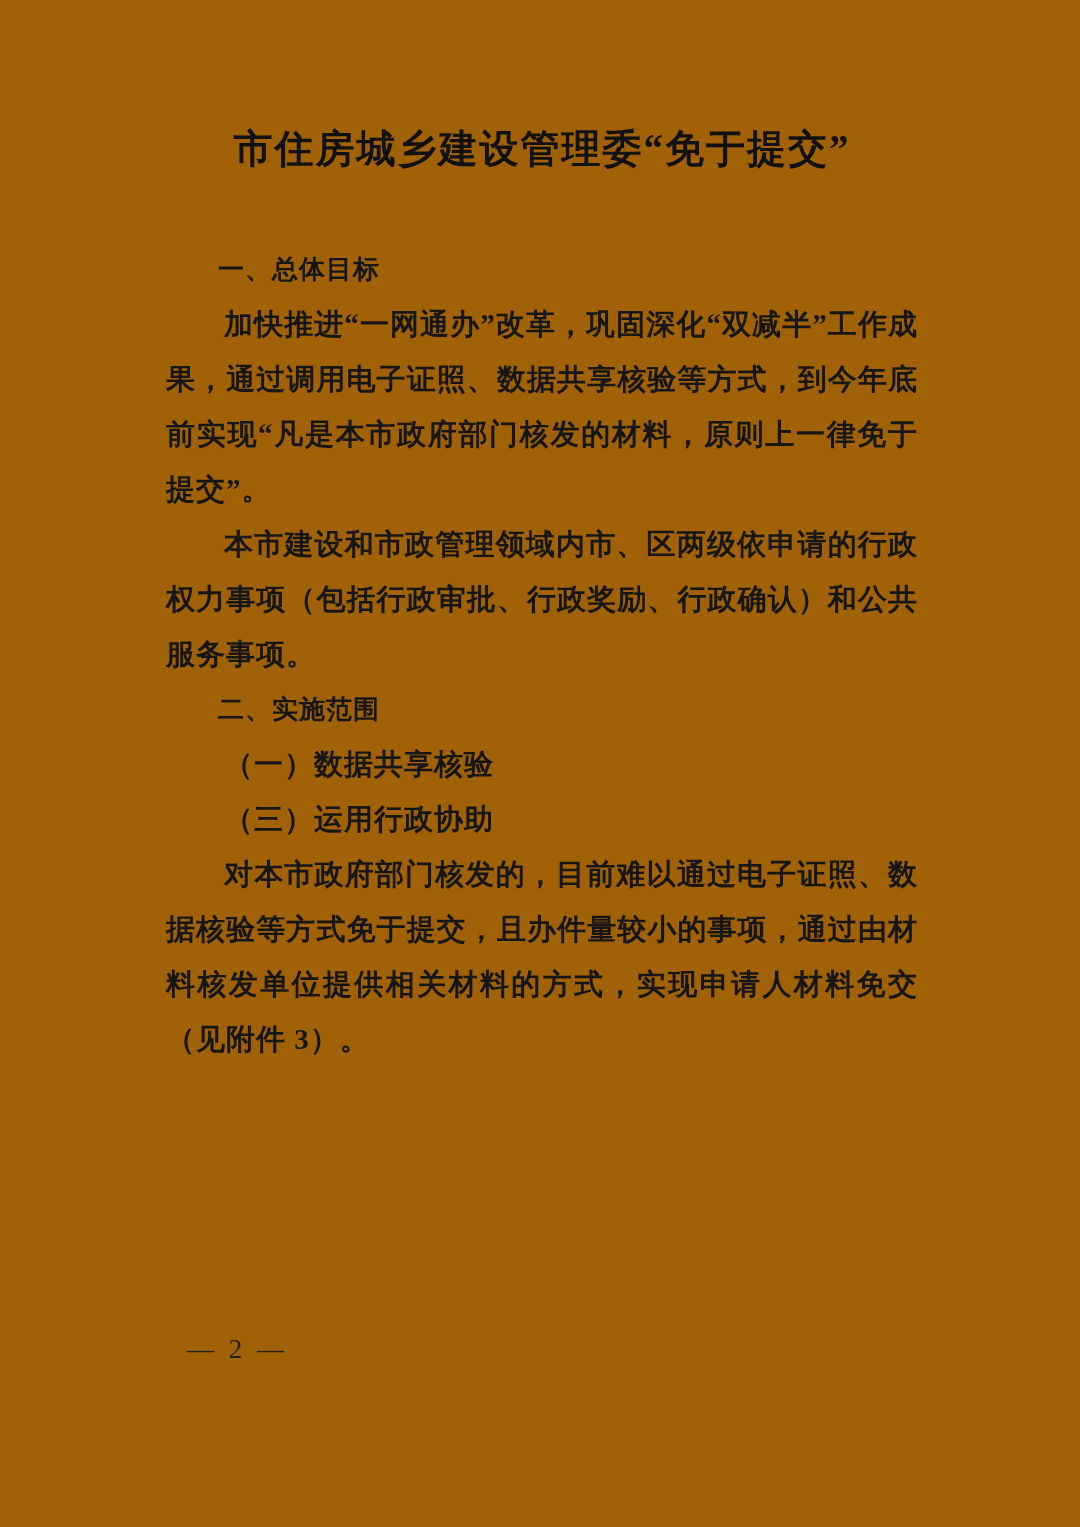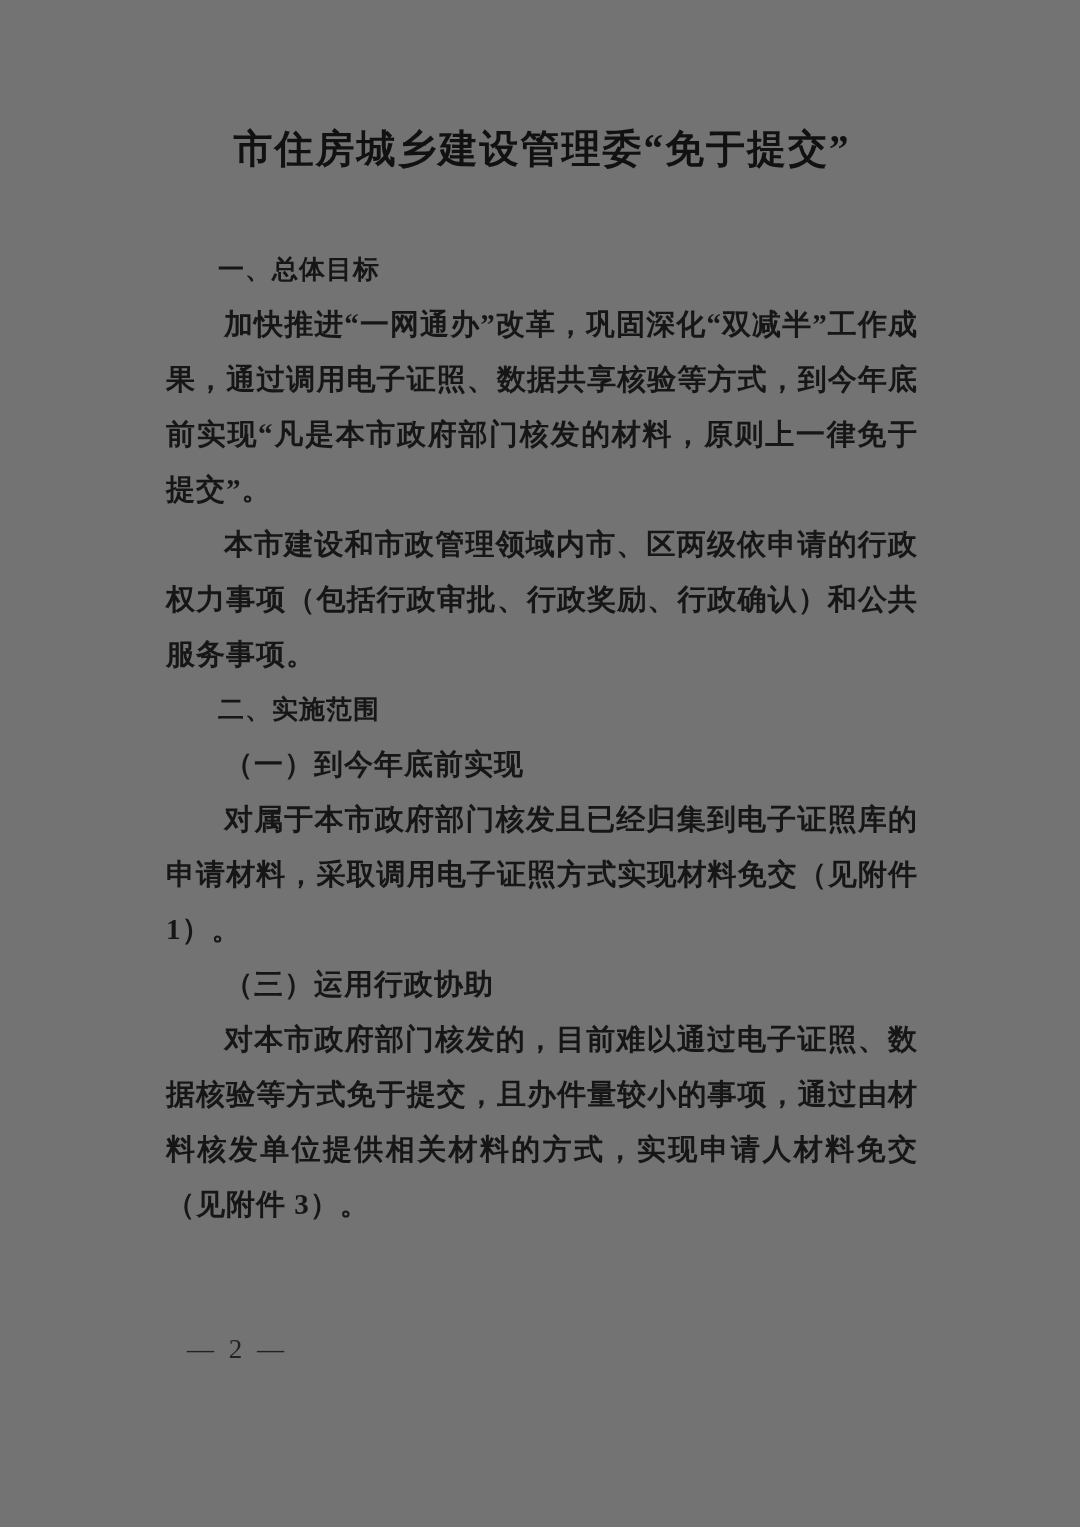--- a/index.html
+++ b/index.html
@@ -4,21 +4,21 @@
 <style>
   html, body {
     margin: 0;
     padding: 0;
     background: #ffffff;
   }
   .page {
     position: relative;
     width: 1080px;
     height: 1527px;
-    background: #737373;
+    background: #a16207;
     color: #161616;
     box-sizing: border-box;
     padding: 120px 162px 0 166px;
     font-family: "Liberation Serif", serif;
     overflow: hidden;
   }
   .doc-title {
     text-align: center;
     font-weight: bold;
     font-size: 39px;
@@ -69,21 +69,20 @@
 
   <div class="doc-title">
     <div>市住房城乡建设管理委“免于提交”</div>
   </div>
 
   <div class="doc-body">
     <p class="block block-heading">一、总体目标</p>
     <p class="block block-paragraph">加快推进“一网通办”改革，巩固深化“双减半”工作成果，通过调用电子证照、数据共享核验等方式，到今年底前实现“凡是本市政府部门核发的材料，原则上一律免于提交”。</p>
     <p class="block block-paragraph">本市建设和市政管理领域内市、区两级依申请的行政权力事项（包括行政审批、行政奖励、行政确认）和公共服务事项。</p>
     <p class="block block-heading">二、实施范围</p>
-    <p class="block block-subheading">（一）到今年底前实现</p>
-    <p class="block block-paragraph">对属于本市政府部门核发且已经归集到电子证照库的申请材料，采取调用电子证照方式实现材料免交（见附件 1）。</p>
+    <p class="block block-subheading">（一）数据共享核验</p>
     <p class="block block-subheading">（三）运用行政协助</p>
     <p class="block block-paragraph">对本市政府部门核发的，目前难以通过电子证照、数据核验等方式免于提交，且办件量较小的事项，通过由材料核发单位提供相关材料的方式，实现申请人材料免交（见附件 3）。</p>
   </div>
 
   <div class="page-footer">— 2 —</div>
 
 </div>
 
 </body></html>

